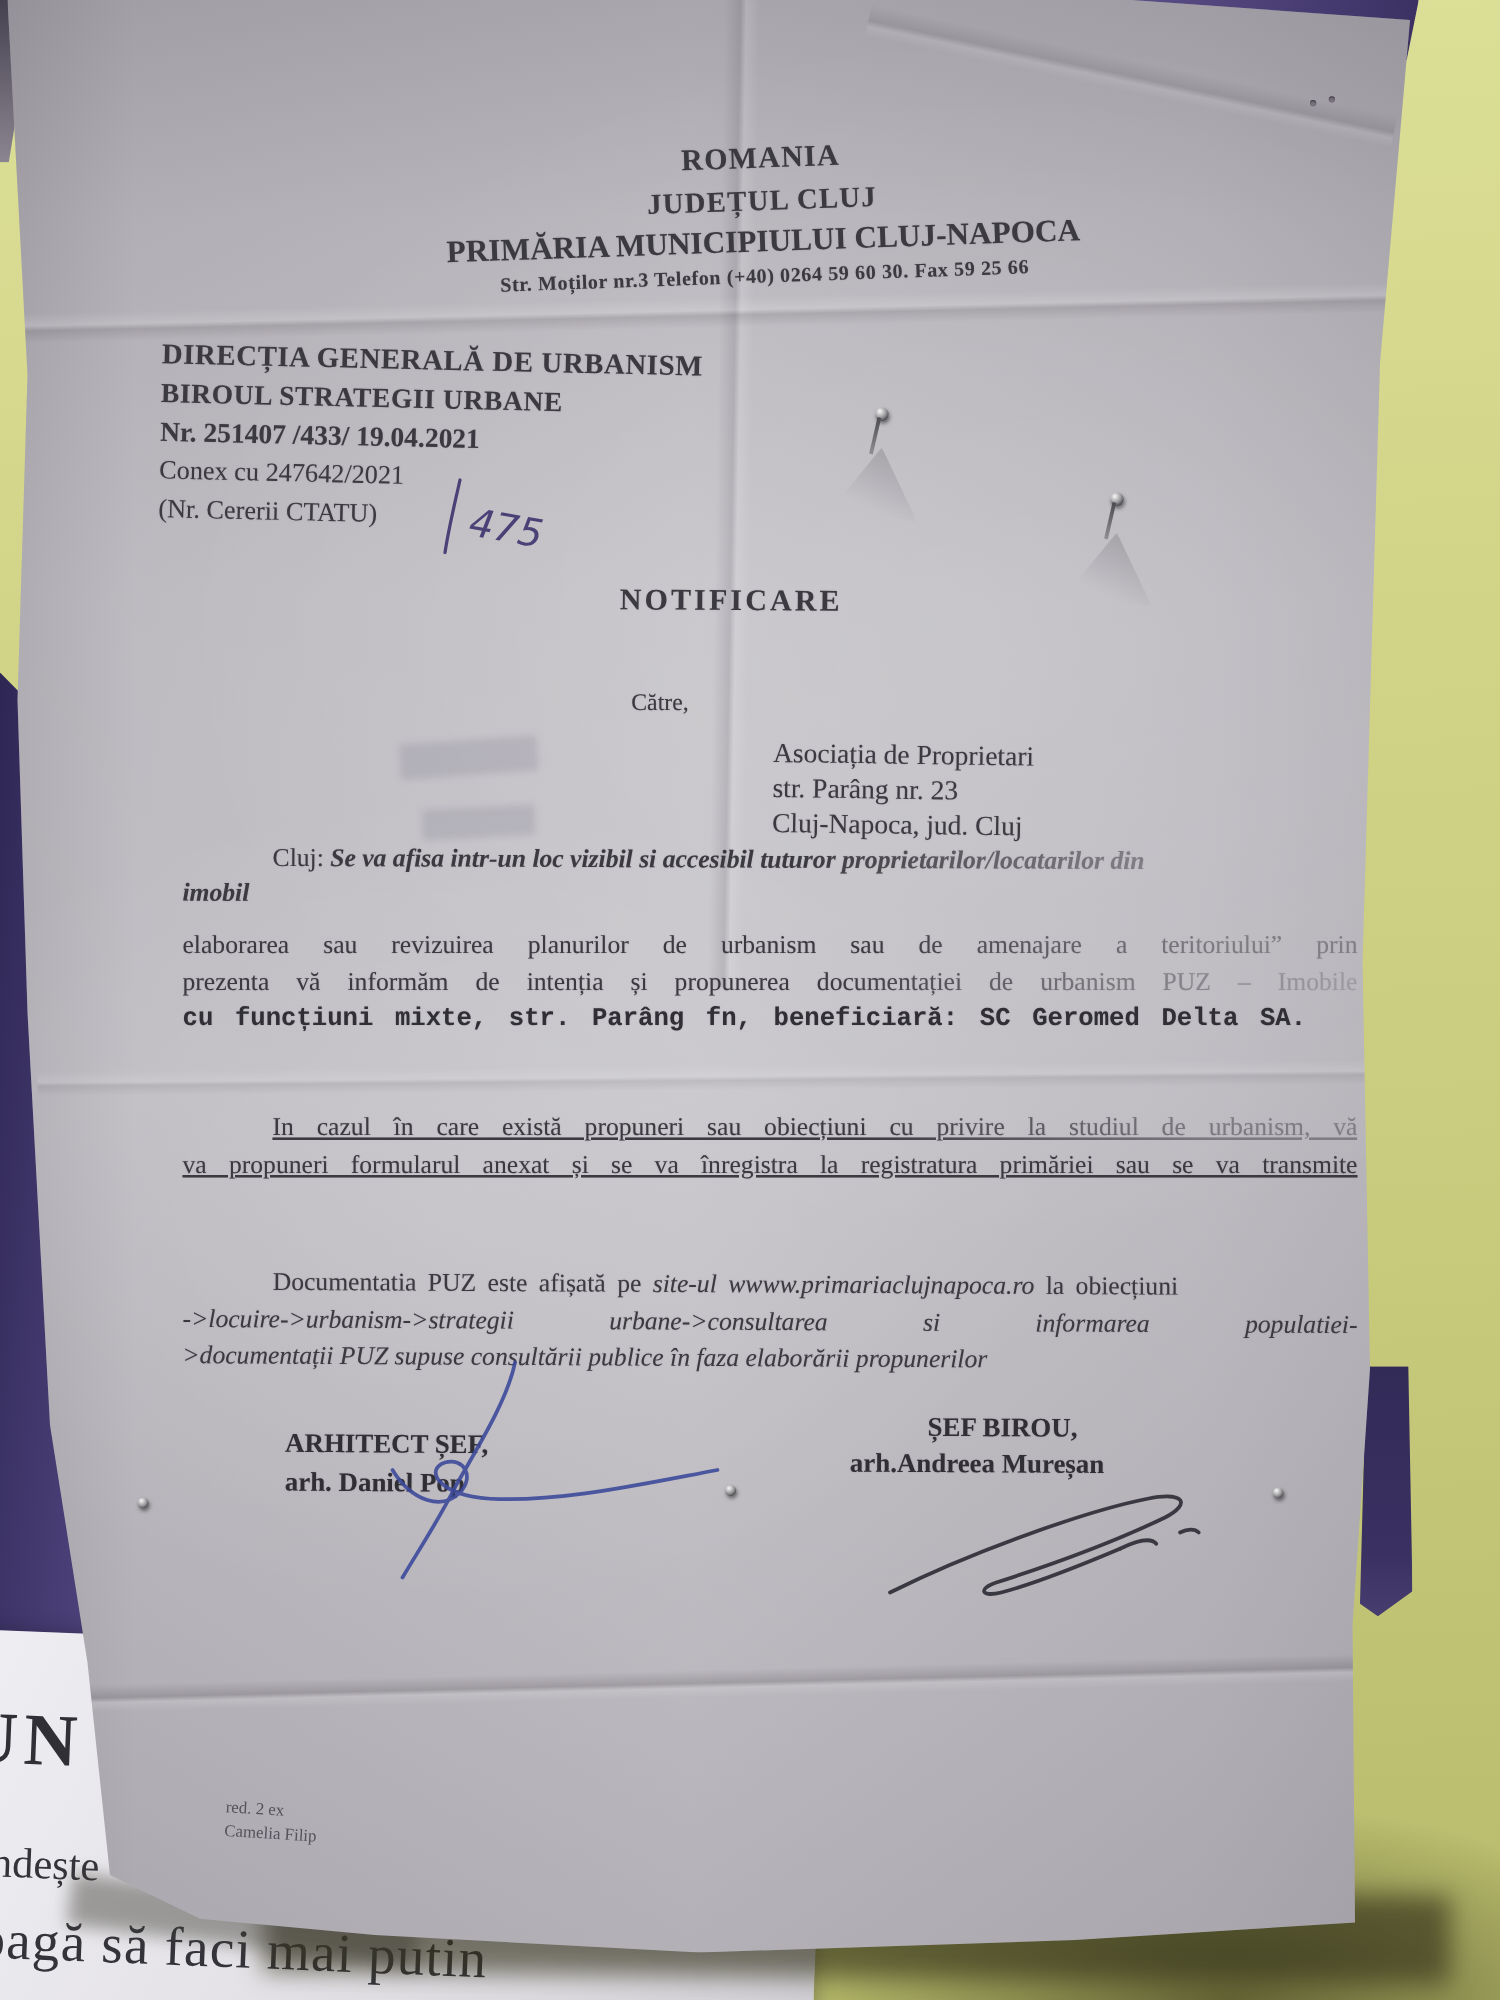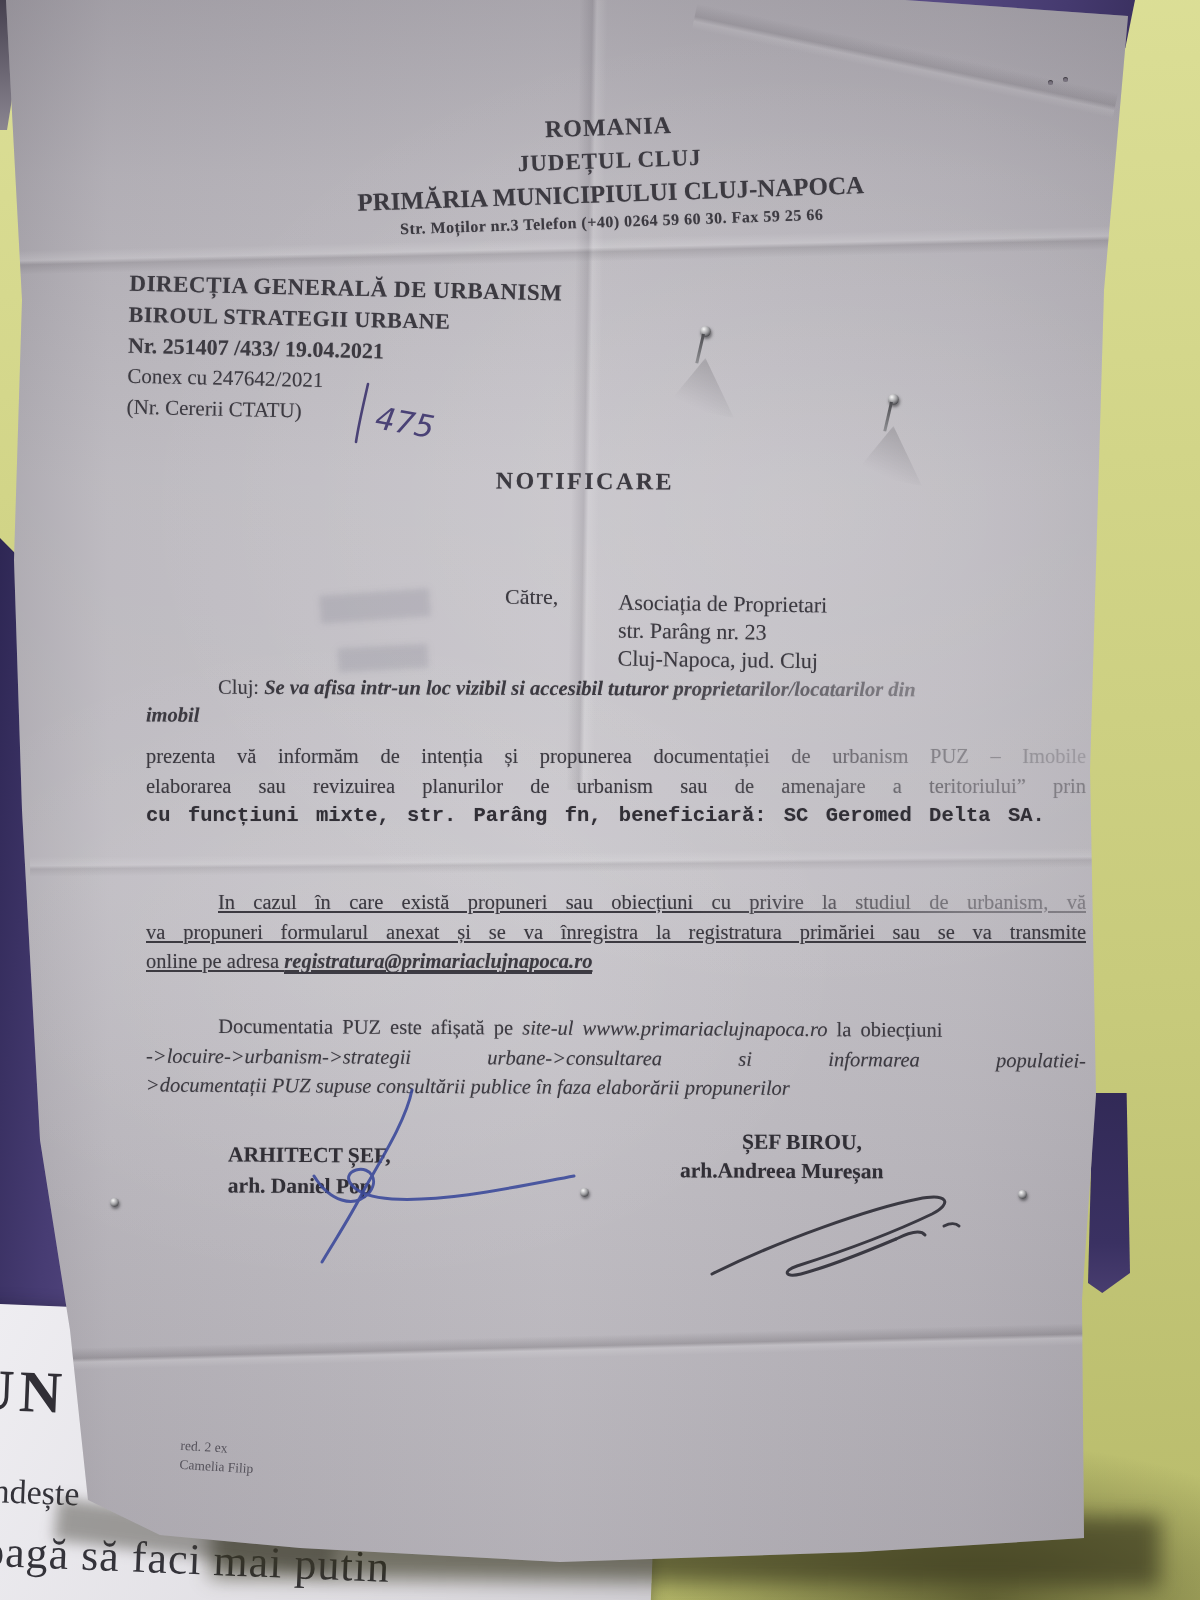--- a/index.html
+++ b/index.html
@@ -69,21 +69,21 @@
   .lh2{font-size:23px;font-weight:bold;letter-spacing:1px;line-height:33px;}
   .lh3{font-size:25px;font-weight:bold;line-height:33px;}
   .lh4{font-size:16px;font-weight:bold;line-height:24px;letter-spacing:0.5px;}
   .refblock{left:128px;top:274px;width:560px;transform:rotate(1.3deg);line-height:31px;}
   .ref1{font-size:23px;font-weight:bold;letter-spacing:0.5px;}
   .ref2{font-size:22px;font-weight:bold;letter-spacing:0.5px;}
   .ref3{font-size:22px;font-weight:bold;}
   .ref4,.ref5{font-size:21px;}
   .doctitle{left:0;top:468px;width:1170px;text-align:center;font-size:24px;font-weight:bold;
     letter-spacing:2.5px;transform:rotate(0.4deg);}
-  .catre{left:505px;top:552px;font-size:22px;margin-top:32px;}
+  .catre{left:505px;top:552px;font-size:19px;}
   .recipient{left:618px;top:590px;font-size:22px;line-height:28px;transform:rotate(0.8deg);}
   .nota{left:146px;top:674px;width:860px;font-size:20.5px;line-height:28px;transform:rotate(0.2deg);}
   .nota .bi{font-weight:bold;font-style:italic;}
   .para{left:146px;top:0;width:940px;font-size:20.5px;line-height:29.5px;}
   .p1{top:742px;} .p2{top:888px;text-decoration:underline;} .p3{top:1014px;transform:rotate(0.3deg);}
   .jline{text-align:justify;text-align-last:justify;}
   .indent{padding-left:72px;}
   .fade-soft{-webkit-mask-image:linear-gradient(to right,#000 58%,rgba(0,0,0,0.5) 88%,rgba(0,0,0,0.45));
     mask-image:linear-gradient(to right,#000 58%,rgba(0,0,0,0.5) 88%,rgba(0,0,0,0.45));}
   .fade-hard{-webkit-mask-image:linear-gradient(to right,#000 55%,rgba(0,0,0,0.55) 78%,rgba(0,0,0,0.22));
@@ -167,29 +167,28 @@
       <div>str. Parâng nr. 23</div>
       <div>Cluj-Napoca,  jud. Cluj</div>
     </div>
 
     <div class="abs nota t">
       <div class="fade-soft"><span class="indent">Cluj: </span><span class="bi">Se va afisa intr-un loc vizibil si accesibil tuturor proprietarilor/locatarilor din</span></div>
       <div class="bi">imobil</div>
     </div>
 
     <div class="abs para p1 t">
+      <div class="jline fade-soft">elaborarea   sau revizuirea planurilor de urbanism  sau de amenajare a teritoriului”  prin</div>
       <div class="jline fade-hard">prezenta vă informăm de  intenția și propunerea documentației de urbanism PUZ – Imobile</div>
-      <div class="jline fade-soft">elaborarea   sau revizuirea planurilor de urbanism  sau de amenajare a teritoriului”  prin</div>
       <div class="bold" style="word-spacing:5px;font-family:Liberation Mono, monospace;">cu funcțiuni mixte,  str. Parâng  fn, beneficiară:  SC Geromed Delta SA.</div>
     </div>
 
     <div class="abs para p2 t">
       <div class="jline indent fade-soft">In cazul în care există propuneri sau obiecțiuni cu privire la studiul de urbanism, vă</div>
       <div class="jline">va propuneri formularul anexat și se va înregistra la registratura primăriei sau se va transmite</div>
-      <div><span>online pe adresa </span><span class="email">registratura@primariaclujnapoca.ro</span></div>
     </div>
 
     <div class="abs para p3 t">
       <div style="word-spacing:4px;"><span class="indent">Documentatia PUZ este afișată pe </span><span class="ital">site-ul wwww.primariaclujnapoca.ro</span><span> la obiecțiuni</span></div>
       <div class="jline ital">-&gt;locuire-&gt;urbanism-&gt;strategii urbane-&gt;consultarea si informarea populatiei-</div>
       <div class="ital">&gt;documentații PUZ supuse consultării publice în faza elaborării propunerilor</div>
     </div>
 
     <div class="abs sig-left t">
       <div class="bold">ARHITECT ȘEF,</div>

